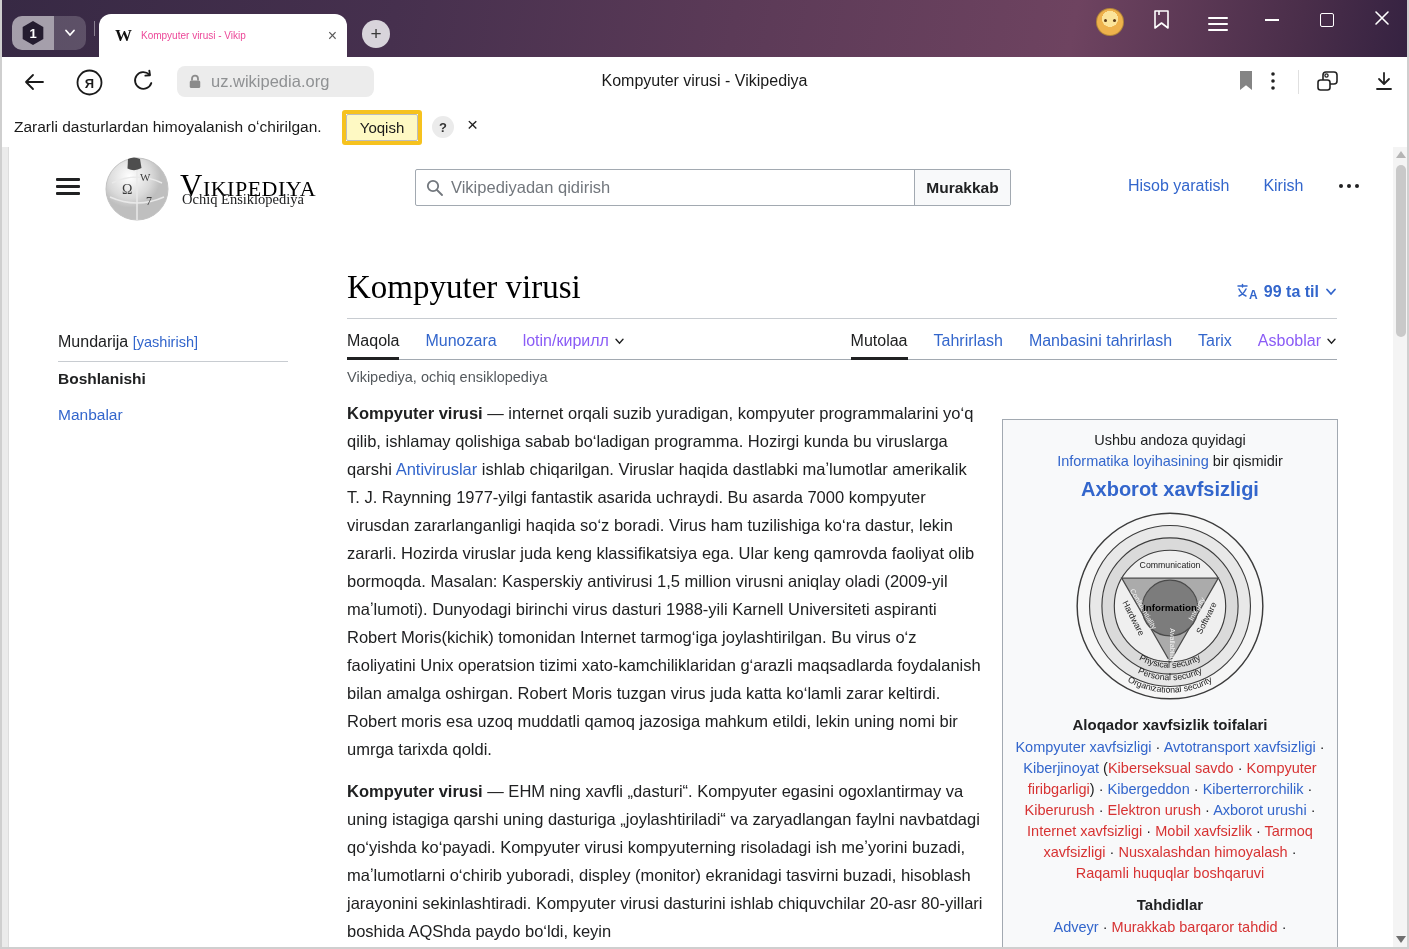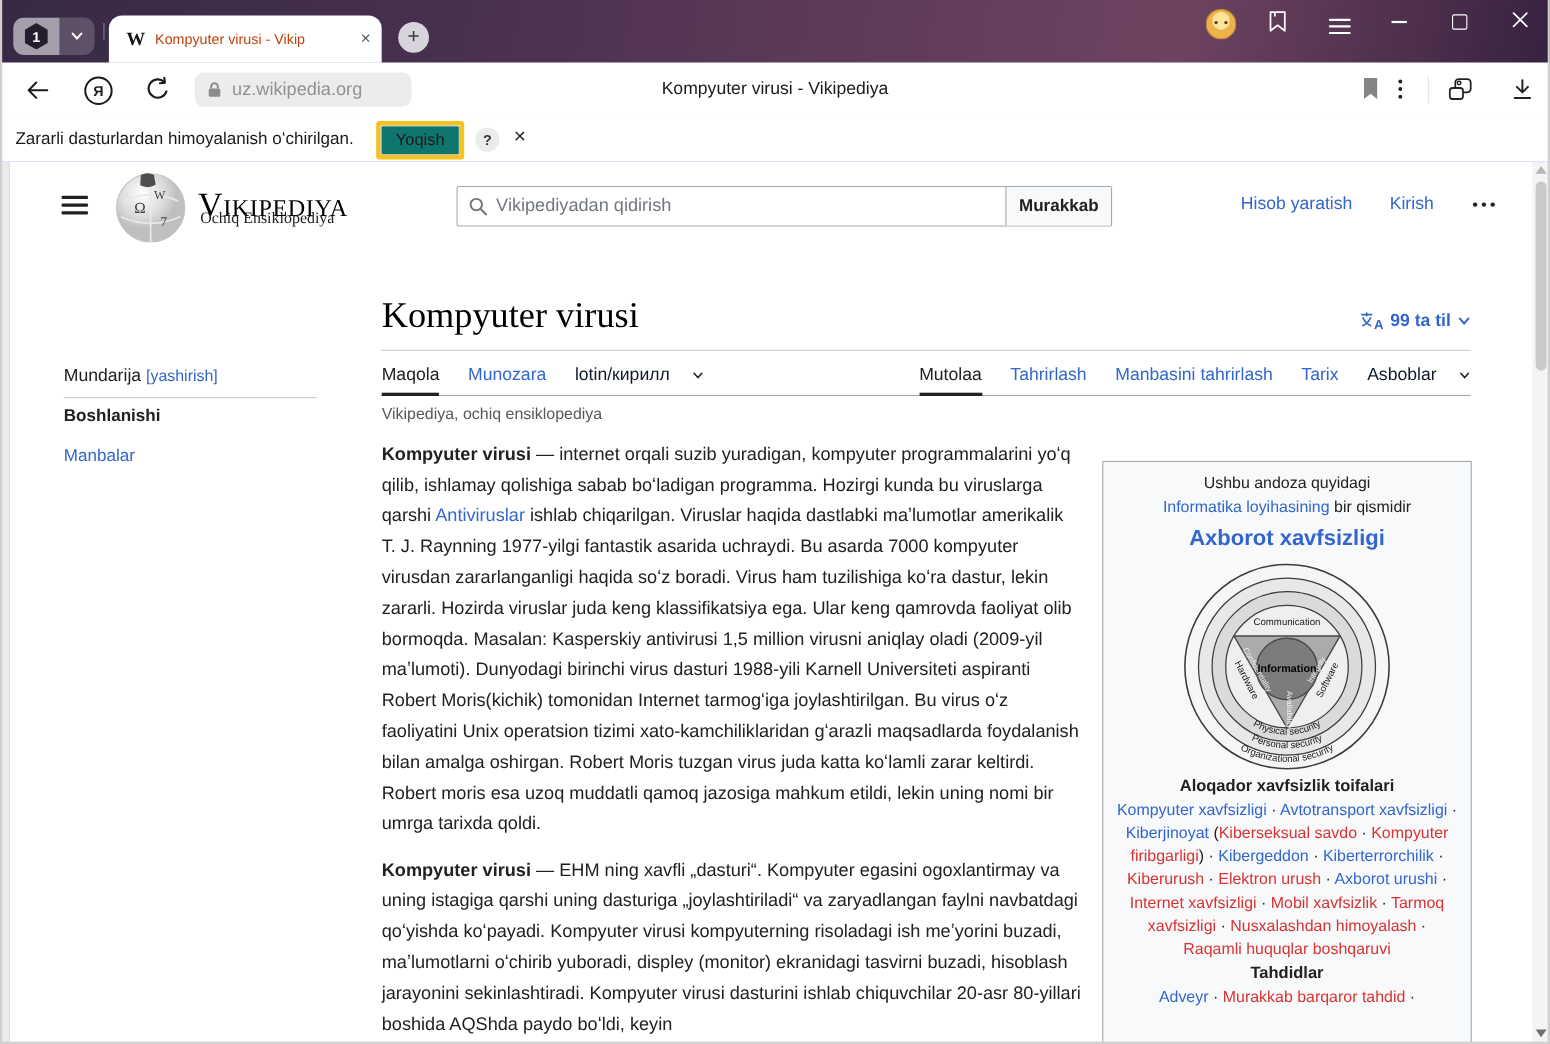--- a/index.html
+++ b/index.html
@@ -18,21 +18,21 @@
     background:rgba(255,255,255,.18);display:flex;align-items:center;overflow:hidden}
   .grouppill .lhalf{width:42px;height:34px;background:rgba(255,255,255,.45);display:flex;align-items:center;justify-content:center}
   .hex{width:24px;height:24px;background:#241c2f;color:#fff;font-size:13px;font-weight:bold;
     display:flex;align-items:center;justify-content:center;
     clip-path:polygon(50% 0,93% 25%,93% 75%,50% 100%,7% 75%,7% 25%)}
   .grouppill .rhalf{flex:1;display:flex;align-items:center;justify-content:center;height:34px}
   .tdiv{position:absolute;left:94px;top:21px;width:1px;height:15px;background:rgba(255,255,255,.4)}
   .btab{position:absolute;left:99px;top:14px;width:248px;height:43px;background:#fff;
     border-radius:12px 12px 0 0;display:flex;align-items:center;padding:0 10px 0 16px;box-sizing:border-box}
   .btab .fav{font-family:"Liberation Serif",serif;font-weight:bold;font-size:17px;color:#111;margin-right:9px}
-  .btab .ttl{font-size:13px;color:#c2410c;white-space:nowrap;overflow:hidden;flex:1;
+  .btab .ttl{font-size:10px;color:#ec4899;white-space:nowrap;overflow:hidden;flex:1;
     -webkit-mask-image:linear-gradient(90deg,#000 82%,transparent);mask-image:linear-gradient(90deg,#000 82%,transparent)}
   .btab .tclose{font-size:16px;color:#5a5a5a;margin-left:4px;line-height:1}
   .plusbtn{position:absolute;left:362px;top:20px;width:28px;height:28px;border-radius:50%;
     background:#d8d4db;color:#3a3a3a;font-size:19px;display:flex;align-items:center;justify-content:center}
   .avatar{position:absolute;left:1096px;top:8px;width:26px;height:26px;border-radius:50%;
     background:radial-gradient(circle at 50% 38%,#fbe49a 0 38%,#eeb24c 39% 100%);border:1px solid rgba(0,0,0,.25)}
   .avatar::after{content:"";position:absolute;left:7px;top:10px;width:3px;height:3px;border-radius:50%;
     background:#5a3b18;box-shadow:9px 0 0 #5a3b18}
   .hambars,.hambars::before,.hambars::after{width:20px;height:2px;background:#fff;border-radius:1px}
   .hambars{position:relative;margin-top:6px}
@@ -46,21 +46,21 @@
   .urlpill{position:absolute;left:177px;top:9px;width:197px;height:31px;background:#ececec;border-radius:8px;
     display:flex;align-items:center;padding-left:9px;box-sizing:border-box}
   .urltext{color:#8f9193;font-size:16.5px;margin-left:7px}
   .ctitle{position:absolute;left:0;top:15px;width:1409px;text-align:center;font-size:16px;color:#1a1a1a}
   .vdiv{position:absolute;width:1px;height:24px;background:#e0e0e0}
 
   
   .notif{position:absolute;left:0;top:108px;width:1409px;height:39px;background:#fff;border-bottom:2px solid #8b5cf6}
   .nmsg{position:absolute;left:14px;top:0;line-height:38px;font-size:15.5px;color:#1a1a1a}
   .yhl{position:absolute;left:342px;top:2px;border:4px solid #f6c21e;border-radius:3px;padding:0}
-  .ybtn{width:72px;height:27px;background:#0f766e;border:1px solid #bdbdbd;border-radius:2px;
+  .ybtn{width:72px;height:27px;background:#fef9c3;border:1px solid #bdbdbd;border-radius:2px;
     font-size:15px;color:#1a1a1a;display:flex;align-items:center;justify-content:center;box-sizing:border-box}
   .helpc{position:absolute;left:432px;top:8px;width:22px;height:22px;border-radius:50%;background:#ebebeb;
     color:#333;font-size:13px;font-weight:bold;display:flex;align-items:center;justify-content:center}
   .nclose{position:absolute;left:467px;top:6px;font-size:19px;color:#222}
 
   
   .page{position:absolute;left:0;top:147px;width:1409px;height:802px;background:#fff;overflow:hidden}
   .lstrip{position:absolute;left:0;top:0;width:8px;height:802px;background:#ebebeb;border-right:1px solid #ddd}
 
   
@@ -104,33 +104,33 @@
   .langbtn{position:absolute;right:72px;top:136px;display:flex;align-items:center;gap:6px;
     color:#3366cc;font-weight:bold;font-size:16px}
   .hr1{position:absolute;left:347px;top:171px;width:990px;height:1px;background:#c8ccd1}
   .tabsrow{position:absolute;left:347px;top:174px;width:990px;height:39px;border-bottom:1px solid #a2a9b1;
     display:flex;justify-content:space-between;align-items:flex-end;box-sizing:border-box}
   .tgrp{display:flex;gap:26px;align-items:flex-end}
   .tgrp .ti{position:relative;font-size:16px;padding-bottom:9px;white-space:nowrap}
   .ti.on{color:#202122}
   .ti.on::after{content:"";position:absolute;left:0;right:0;bottom:-1px;height:3px;background:#202122}
   .ti.lk{color:#3366cc}
-  .ti.dk{color:#0f172a;display:flex;align-items:center;gap:20px}
+  .ti.dk{color:#8b5cf6;display:flex;align-items:center;gap:5px}
   .tagline{position:absolute;left:347px;top:222px;font-size:14.5px;color:#54595d}
 
   
   .btext{position:absolute;left:347px;top:252px;width:636px;font-size:16.5px;line-height:28px;color:#202122}
   .btext p{margin:0 0 14px 0}
   .btext b{font-weight:bold}
 
   
   .infobox{position:absolute;left:1002px;top:272px;width:336px;box-sizing:border-box;background:#f8f9fa;
     border:1px solid #a2a9b1;padding:10px 12px 12px;text-align:center;font-size:14.5px;line-height:21px;height:700px}
   .ib-title{color:#3366cc;font-weight:bold;font-size:20px;line-height:26px;margin:4px 0 6px}
-  .ib-h{font-weight:bold;font-size:15px;margin-bottom:2px;color:#202122}
+  .ib-h{font-weight:bold;font-size:15px;margin-top:10px;margin-bottom:2px;color:#202122}
   .ib-links{margin-top:2px}
   .tok-blue{color:#3366cc}.tok-red{color:#d73333}.tok-sep,.tok-plain{color:#202122}
   .diagwrap{margin:6px auto 0;width:196px;height:196px}
 </style>
 </head>
 <body>
 
 <div class="titlebar">
   <div class="grouppill">
     <div class="lhalf">

